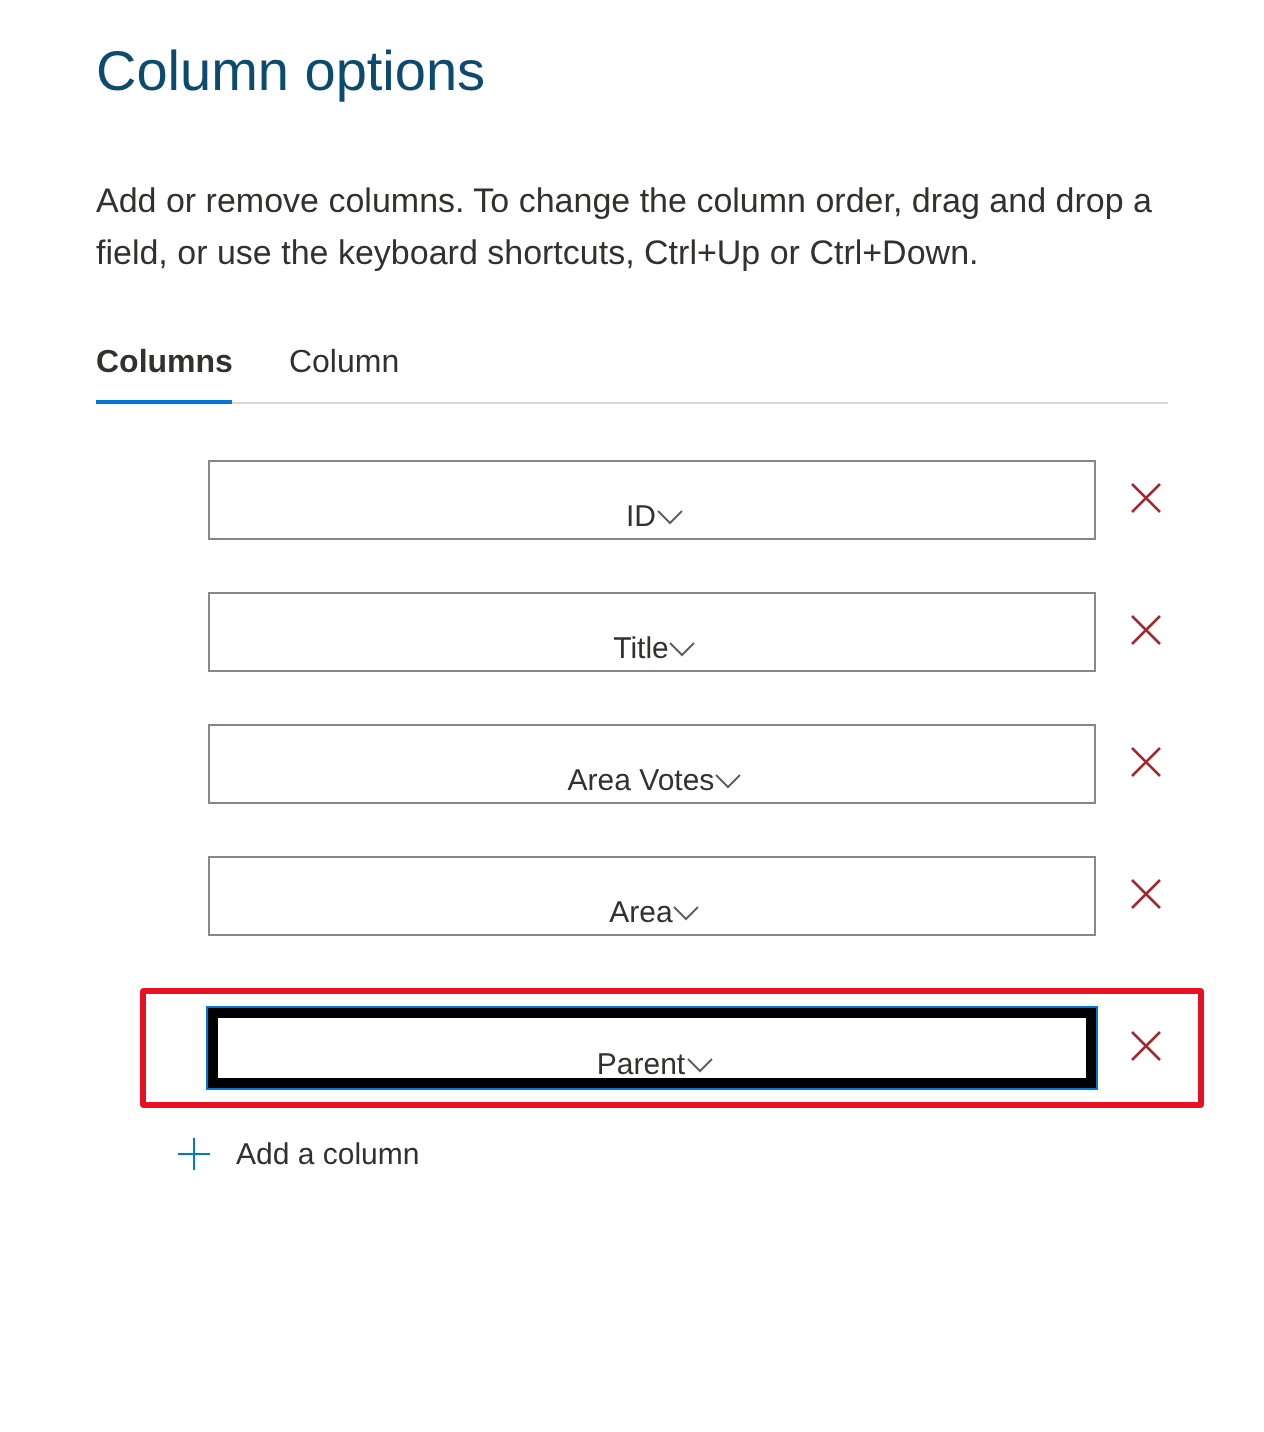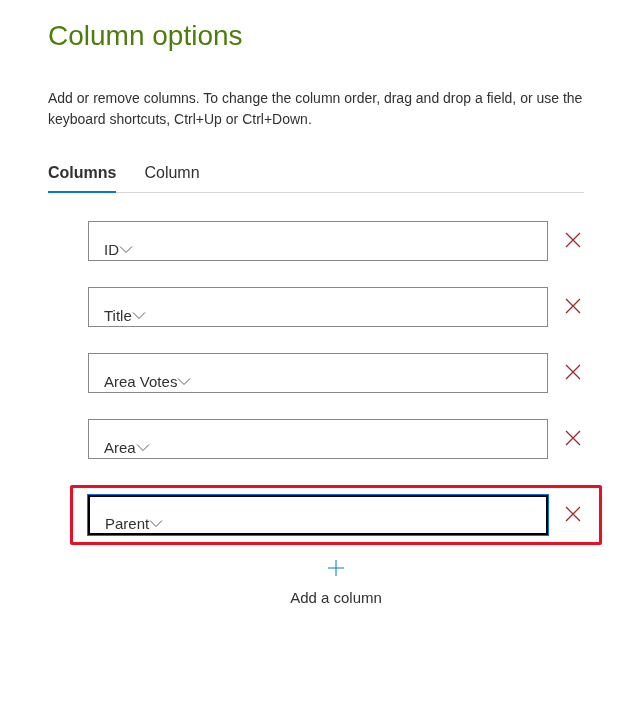--- a/index.html
+++ b/index.html
@@ -12,25 +12,25 @@
       background: #ffffff;
       color: #323130;
       font-size: 14px;
       width: 632px;
       height: 716px;
       padding: 20px 48px 20px 48px;
     }
     .title {
       font-size: 28px;
       font-weight: 300;
-      color: #4d7c0f;
+      color: #0c4a6e;
       margin-bottom: 35px;
     }
     .description {
-      font-size: 14px;
+      font-size: 17px;
       color: #323130;
       line-height: 1.5;
       margin-bottom: 34px;
       margin-top: 36px;
     }
     .tab-bar {
       display: flex;
       gap: 28px;
       border-bottom: 1px solid #d9d8d7;
       margin-bottom: 28px;
@@ -63,28 +63,29 @@
       gap: 14px;
       margin-bottom: 26px;
     }
     .column-select {
       flex: 1;
       height: 40px;
       border: 1px solid #8a8886;
       background: #ffffff;
       display: flex;
       align-items: center;
-      justify-content: flex-start;
+      justify-content: center;
       padding: 16px 12px 0 15px;
       cursor: pointer;
       font-size: 15px;
       color: #323130;
+      margin-left: 16px;
     }
     .column-select.selected {
-      border: 2px solid #000000;
+      border: 5px solid #000000;
       outline: 1px solid #0078d4;
     }
     .chevron {
       width: 14px;
       height: 14px;
       display: flex;
       align-items: center;
       justify-content: center;
     }
     .chevron svg {
@@ -129,21 +130,20 @@
       padding-right: 10px;
     }
     .add-column {
       display: flex;
       align-items: center;
       gap: 12px;
       margin-top: 10px;
       cursor: pointer;
       font-size: 15px;
       color: #323130;
-      flex-direction: column;
     }
     .plus-icon {
       color: #0078d4;
       width: 18px;
       height: 18px;
       display: flex;
       align-items: center;
       justify-content: center;
     }
     .plus-icon svg {

